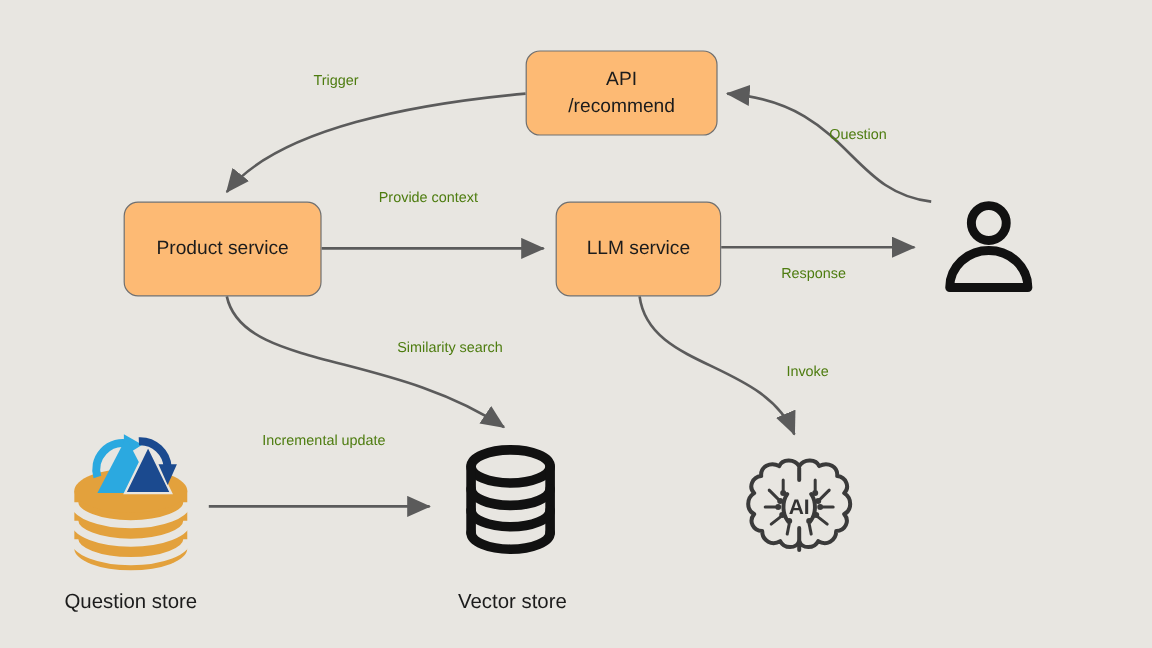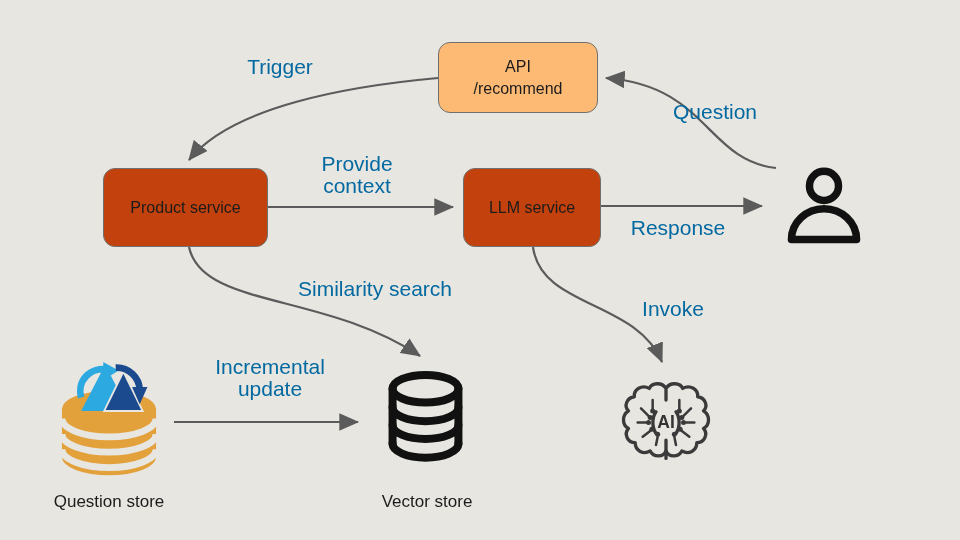--- a/index.html
+++ b/index.html
@@ -5,28 +5,28 @@
   html,body{margin:0;padding:0;background:#ffffff;}
   .canvas{
     position:relative;width:960px;height:540px;overflow:hidden;
     background:#e8e6e1;
     font-family:"Liberation Sans","DejaVu Sans",sans-serif;
     color:#1c1c1c;
   }
   .edge-layer{position:absolute;left:0;top:0;width:960px;height:540px;}
   .edge-layer path.connector{stroke:#5b5b5b;stroke-width:2.2;fill:none;}
   .node{
-    position:absolute;background:#c2410c;border:1.5px solid #707070;
+    position:absolute;background:#fdba74;border:1.5px solid #707070;
     border-radius:12px;display:flex;align-items:center;justify-content:center;
     font-size:16px;text-align:center;box-sizing:border-box;
   }
   .node.api{background:#fdba74;flex-direction:column;line-height:22px;}
   .edge-label{
-    position:absolute;font-size:21px;line-height:22px;text-align:center;
-    color:#0369a1;
+    position:absolute;font-size:12px;line-height:22px;text-align:center;
+    color:#4d7c0f;
   }
   .icon-label{
     position:absolute;font-size:17px;text-align:center;color:#1c1c1c;
   }
   .icon{position:absolute;}
 </style>
 </head>
 <body>
 
 <div class="canvas">

